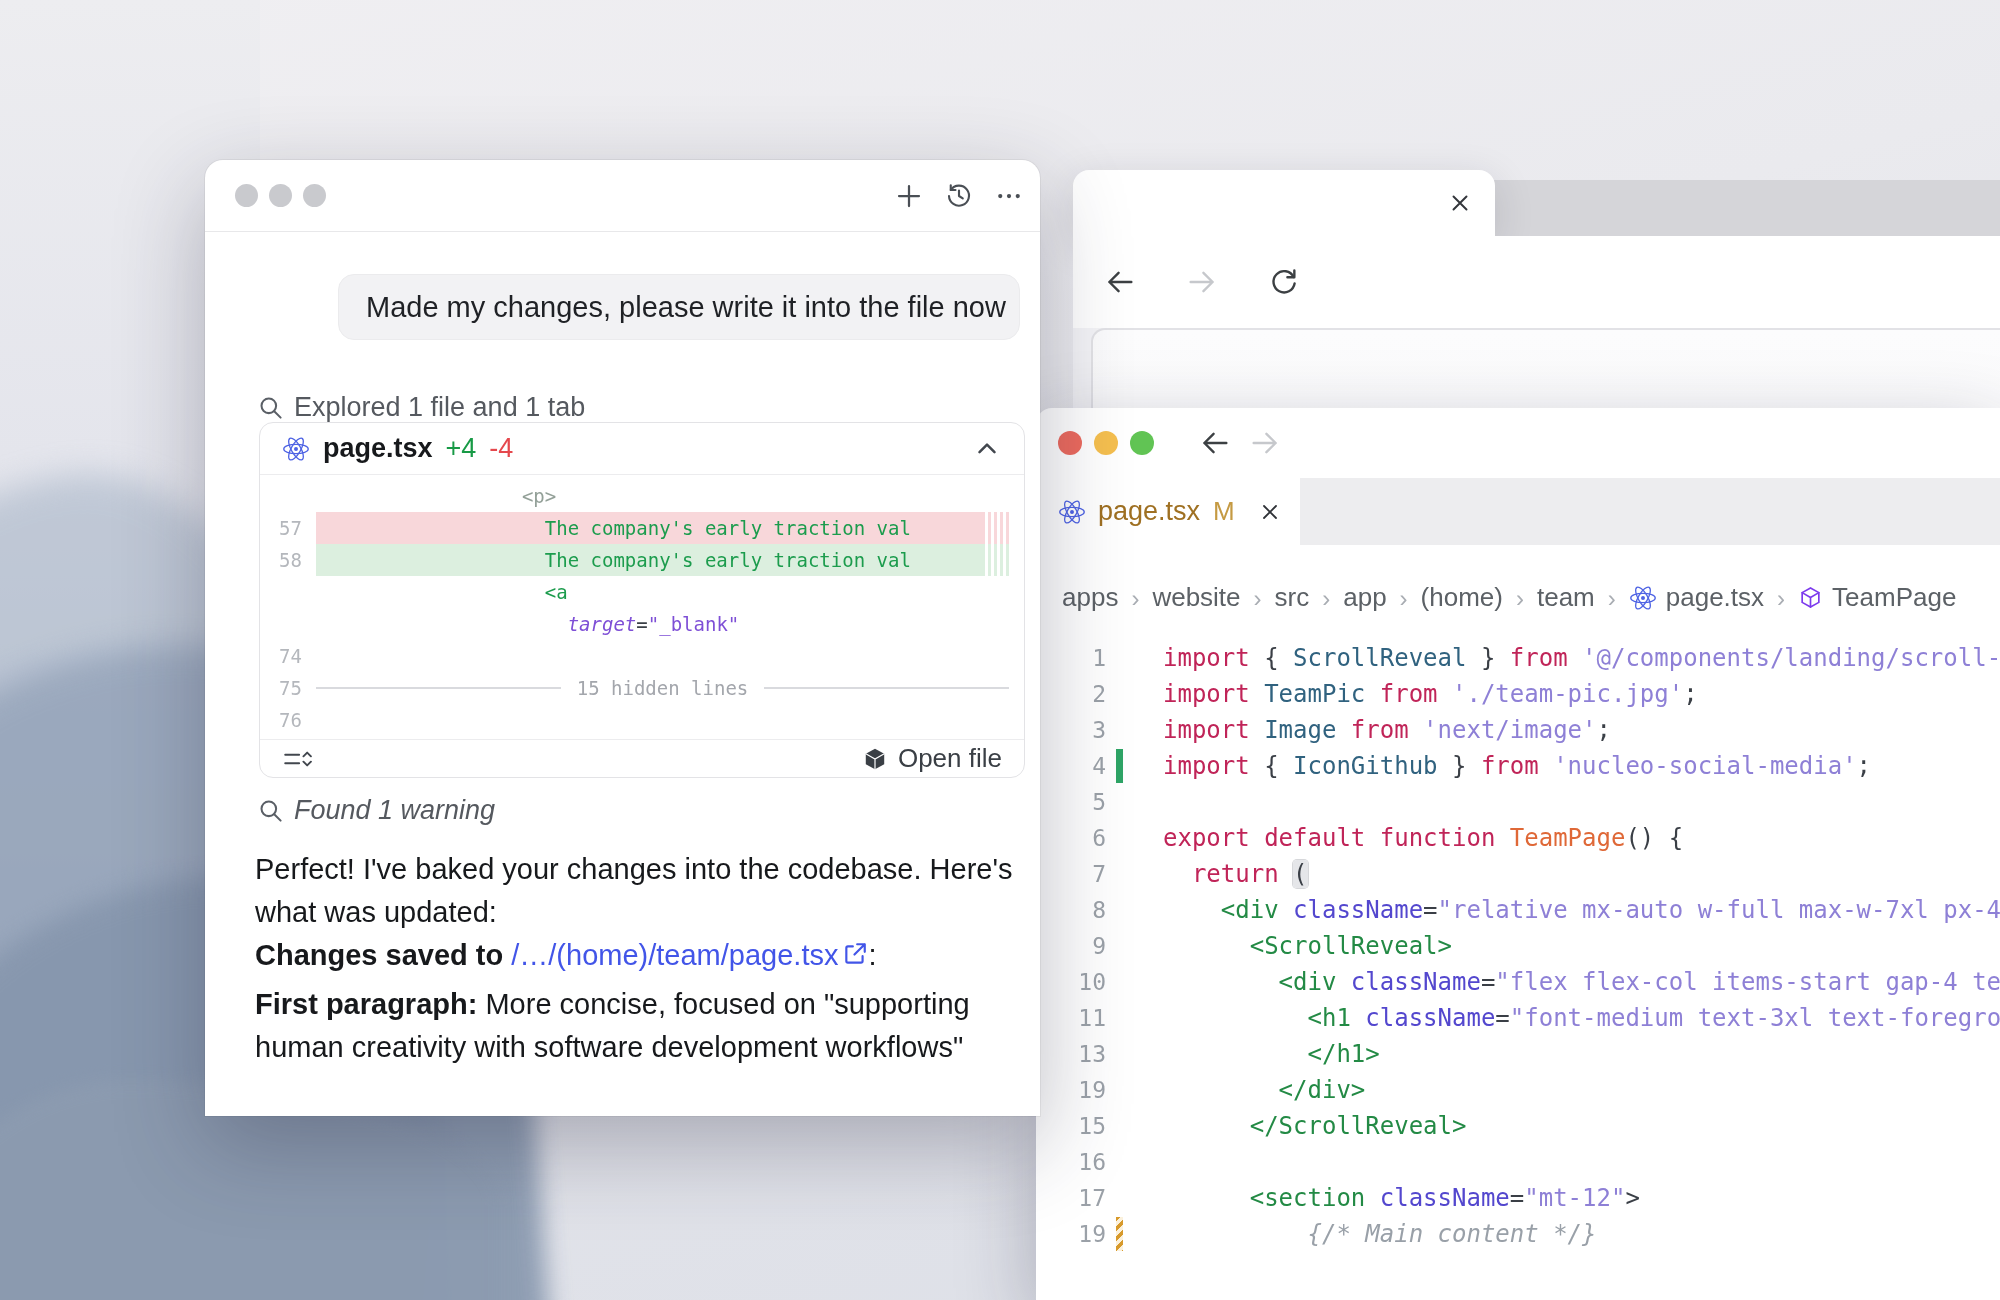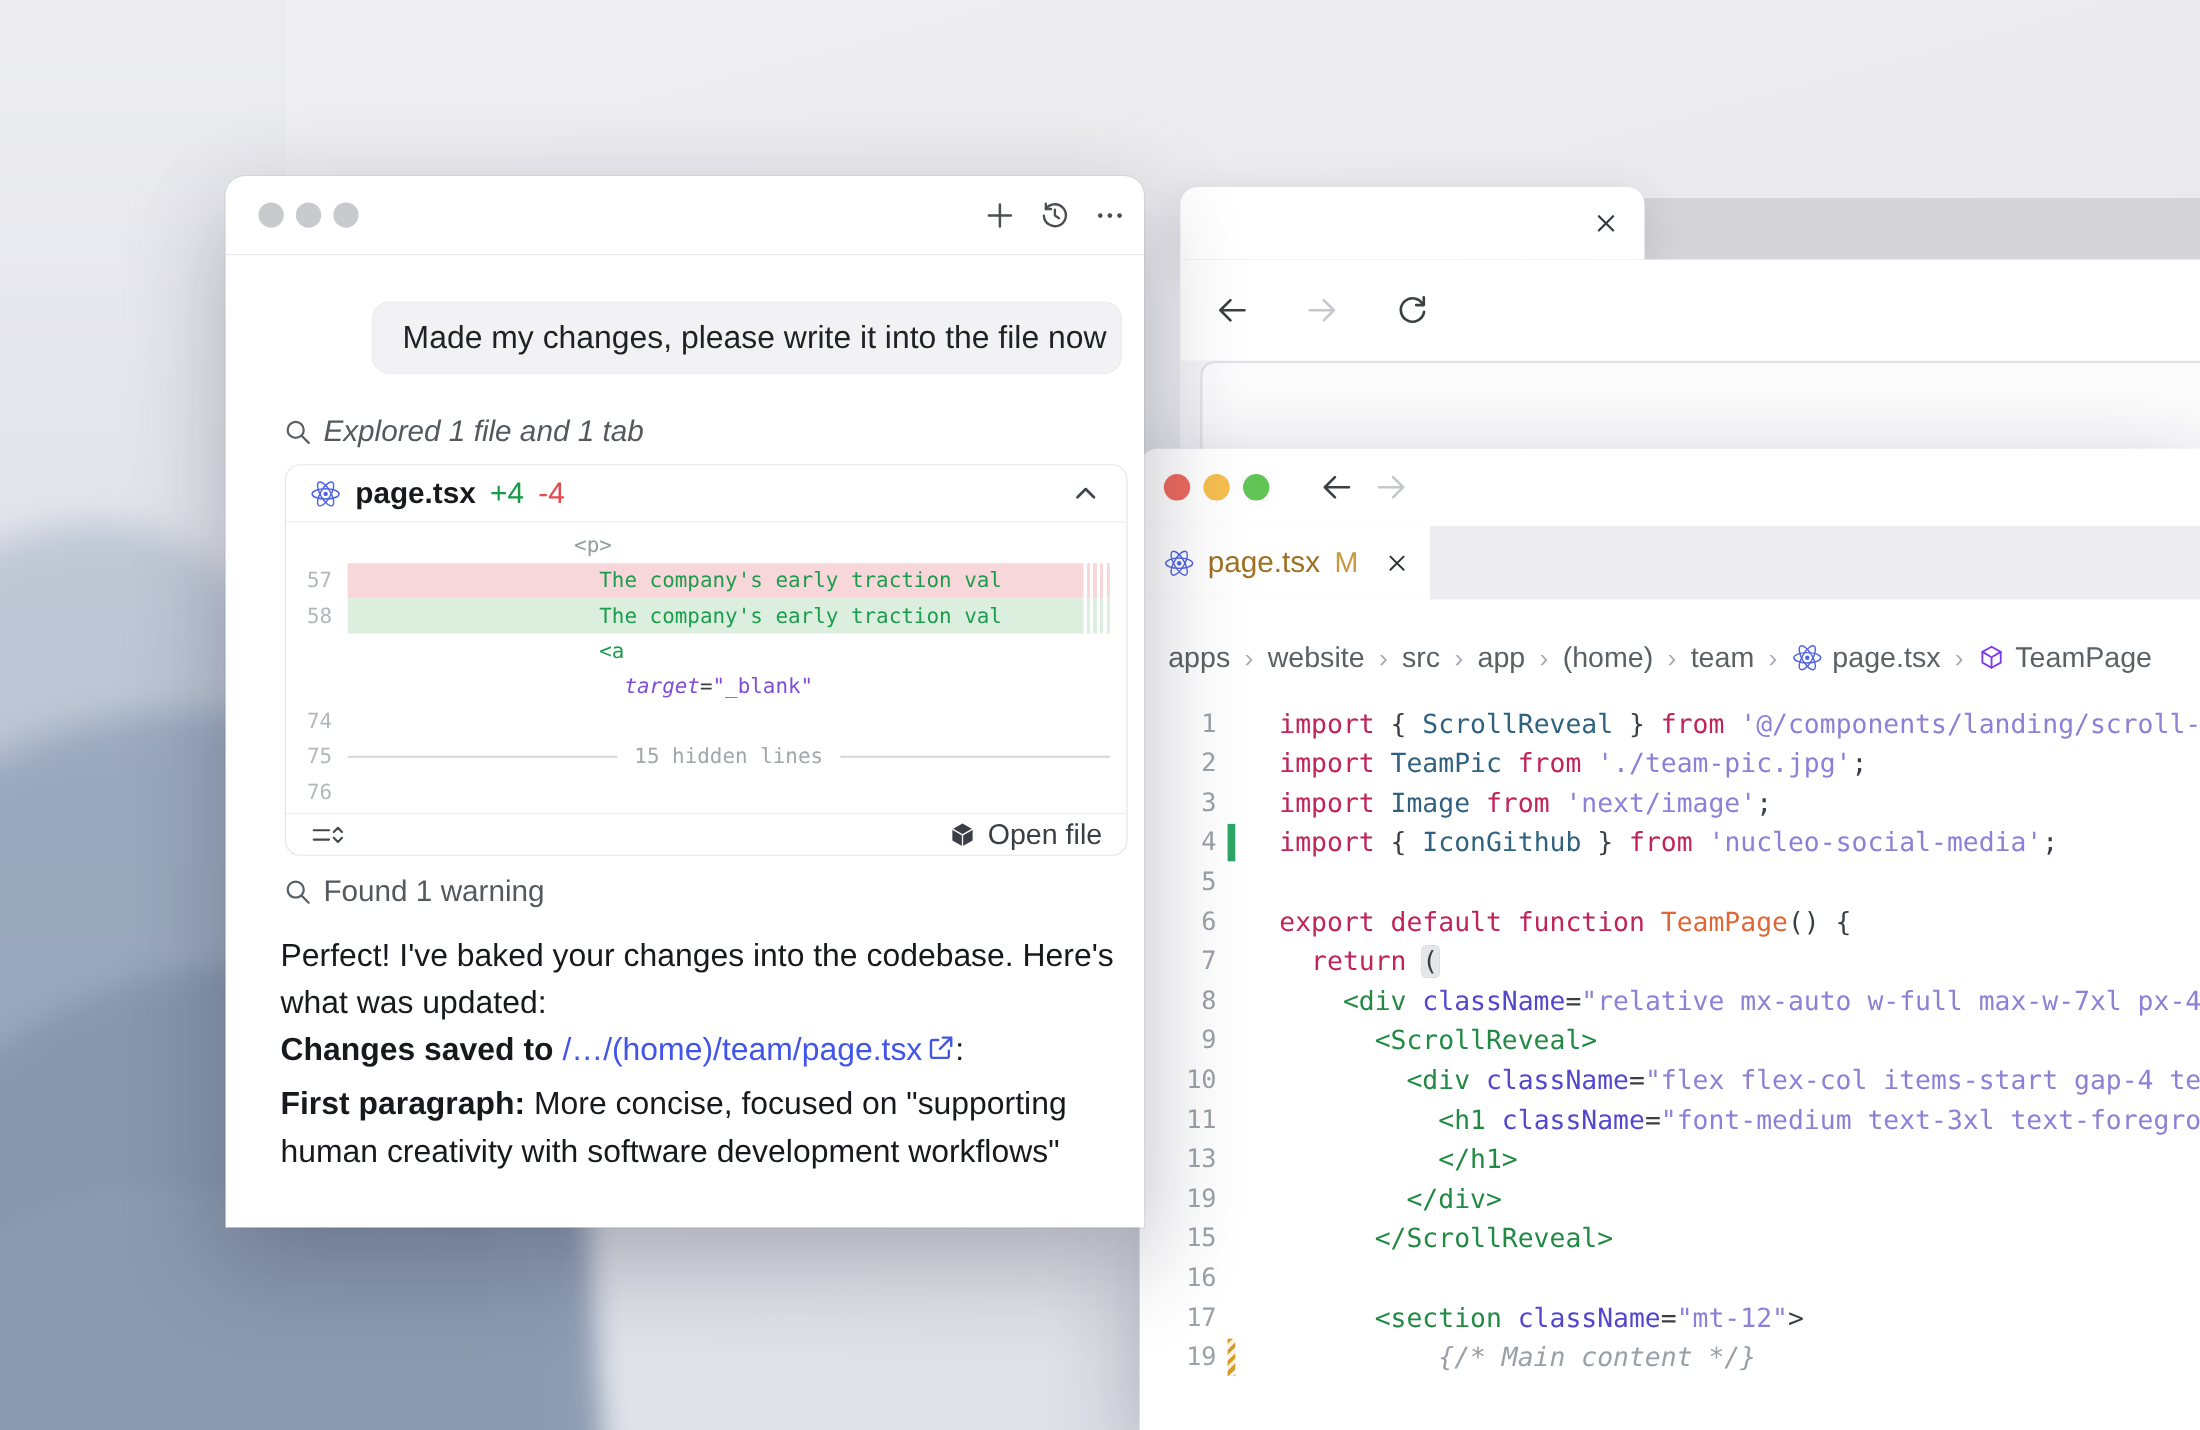--- a/index.html
+++ b/index.html
@@ -75,22 +75,22 @@
   .c-dot { width:23px; height:23px; border-radius:50%; background:#C9CACE; }
   .c-actions { margin-left:auto; margin-right:16px; display:flex; align-items:center; gap:20px; }
   .c-actions .abtn { width:30px; height:30px; display:flex; align-items:center; justify-content:center; }
 
   .bubble { position:absolute; left:133px; top:114px; width:682px; height:66px; background:#F2F2F4;
     border:1px solid #EBEBED; border-radius:16px; display:flex; align-items:center; padding-left:27px;
     font-size:29px; color:#1F2125; }
 
   .status-row { position:absolute; left:52px; display:flex; align-items:center; gap:10px;
     font-size:27px; color:#55595F; }
-  .status-row.explored { top:217px;font-style:italic; }
-  .status-row.warning { top:635px; }
+  .status-row.explored { top:232px; }
+  .status-row.warning { top:635px;font-style:italic; }
 
   .diffcard { position:absolute; left:54px; top:262px; width:766px; height:356px; background:#fff;
     border:1px solid #E3E3E6; border-radius:14px; display:flex; flex-direction:column; overflow:hidden; }
   .diff-head { height:52px; flex:none; display:flex; align-items:center; gap:13px; padding:0 22px;
     border-bottom:1px solid #ECECEE; }
   .diff-head .fname { font-size:27px; font-weight:600; color:#17191C; }
   .diff-head .plus { font-size:27px; color:#189A46; }
   .diff-head .minus { font-size:27px; color:#E5484D; }
   .diff-head .collapse { margin-left:auto; }
   .diff-body { flex:1; padding-top:5px; font-family:"DejaVu Sans Mono", monospace; }

